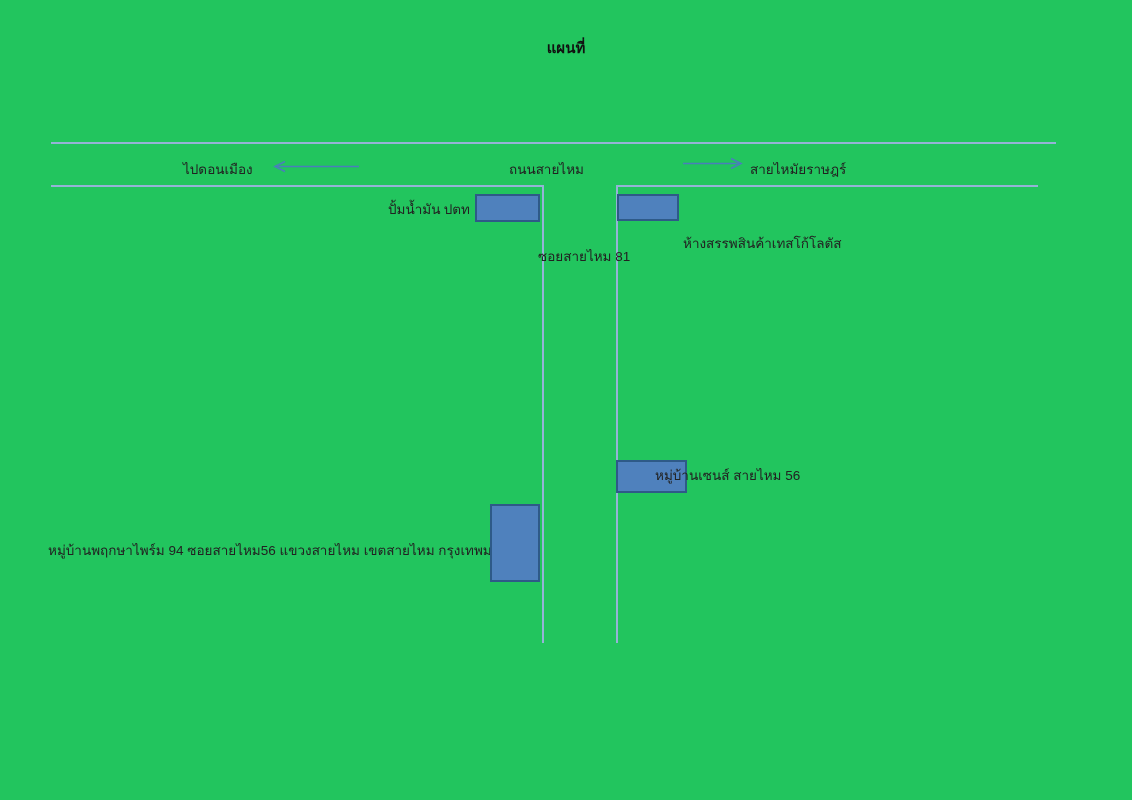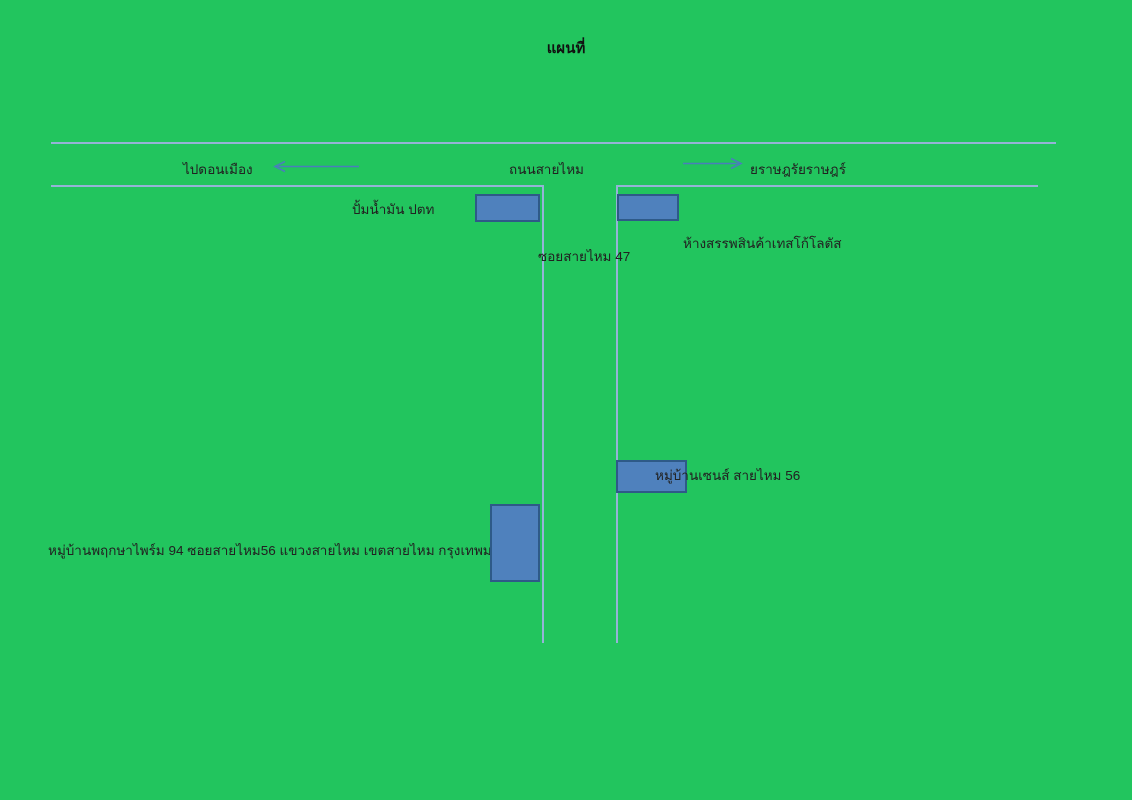--- a/index.html
+++ b/index.html
@@ -37,21 +37,21 @@
   }
   .vline {
     width: 0;
     border-left: 2px solid #95B3D7;
   }
   .marker {
     background: #4F81BD;
     border: 2px solid #2E5A88;
     box-sizing: border-box;
   }
-  .right-align { text-align: left; }
+  .right-align { text-align: right; font-family: Liberation Serif, serif; }
   svg.arrow { display: block; }
 </style>
 </head>
 <body>
 
 <div class="page">
 
   <div class="abs page-title">แผนที่</div>
 
   <div class="abs hline" style="left:51px; top:142px; width:1005px;"></div>
@@ -67,35 +67,35 @@
 
   <div class="abs thai-label" style="left:498px; top:158px;margin-left:11px;">ถนนสายไหม</div>
 
   <div class="abs" style="left:682px; top:157px;">
     <svg class="arrow" width="62" height="13" viewBox="0 0 62 13">
       <path d="M1 6.5 H57" fill="none" stroke="#4A7EBB" stroke-width="1.6"></path>
       <path d="M49 1.5 L59 6.5 L49 11.5" fill="none" stroke="#4A7EBB" stroke-width="1.6"></path>
     </svg>
   </div>
 
-  <div class="abs thai-label" style="left:750px; top:158px;">ยราษฎรัยราษฎร์</div>
+  <div class="abs thai-label" style="left:750px; top:158px;">สายไหมัยราษฎร์</div>
 
   <div class="abs hline" style="left:51px; top:185px; width:492px;"></div>
   <div class="abs hline" style="left:616px; top:185px; width:422px;"></div>
 
   <div class="abs vline" style="left:542px; top:185px; height:458px;"></div>
   <div class="abs vline" style="left:616px; top:185px; height:458px;"></div>
 
   <div class="abs thai-label right-align" style="left:352px; top:198px; width:118px;">ปั้มน้ำมัน ปตท</div>
   <div class="abs marker" style="left:475px; top:194px; width:65px; height:28px;"></div>
 
   <div class="abs marker" style="left:617px; top:194px; width:62px; height:27px;"></div>
   <div class="abs thai-label" style="left:683px; top:198px;margin-top:34px;">ห้างสรรพสินค้าเทสโก้โลตัส</div>
 
-  <div class="abs thai-label" style="left:538px; top:245px;">ซอยสายไหม 47</div>
+  <div class="abs thai-label" style="left:538px; top:245px;">ซอยสายไหม 81</div>
 
   <div class="abs marker" style="left:616px; top:460px; width:71px; height:33px;"></div>
   <div class="abs thai-label" style="left:655px; top:464px;">หมู่บ้านเซนส์ สายไหม 56</div>
 
   <div class="abs thai-label" style="left:48px; top:539px;">หมู่บ้านพฤกษาไพร์ม 94 ซอยสายไหม56 แขวงสายไหม  เขตสายไหม  กรุงเทพมหานคร</div>
   <div class="abs marker" style="left:490px; top:504px; width:50px; height:78px;"></div>
 
 </div>
 
 </body></html>

